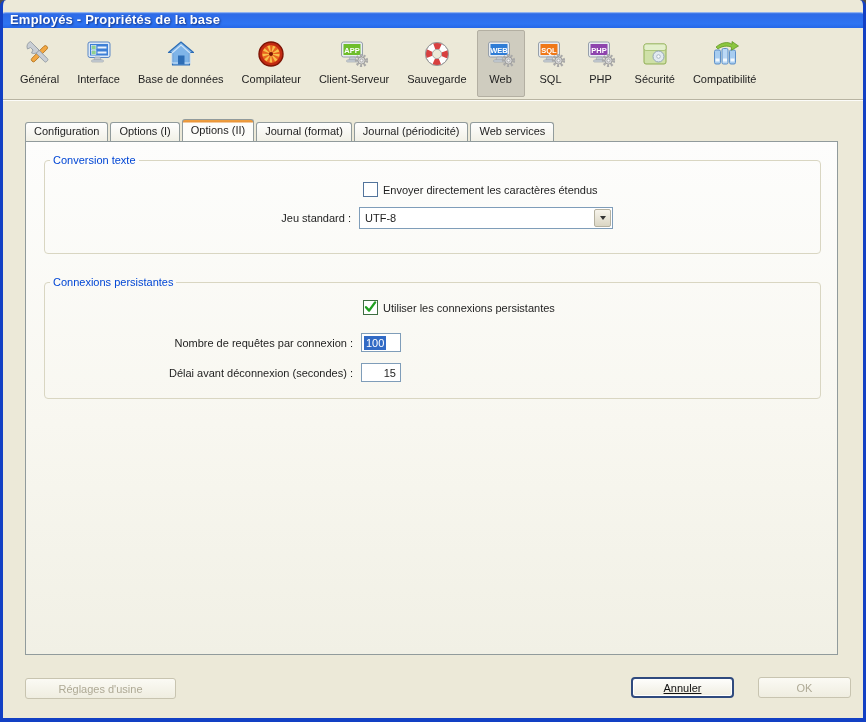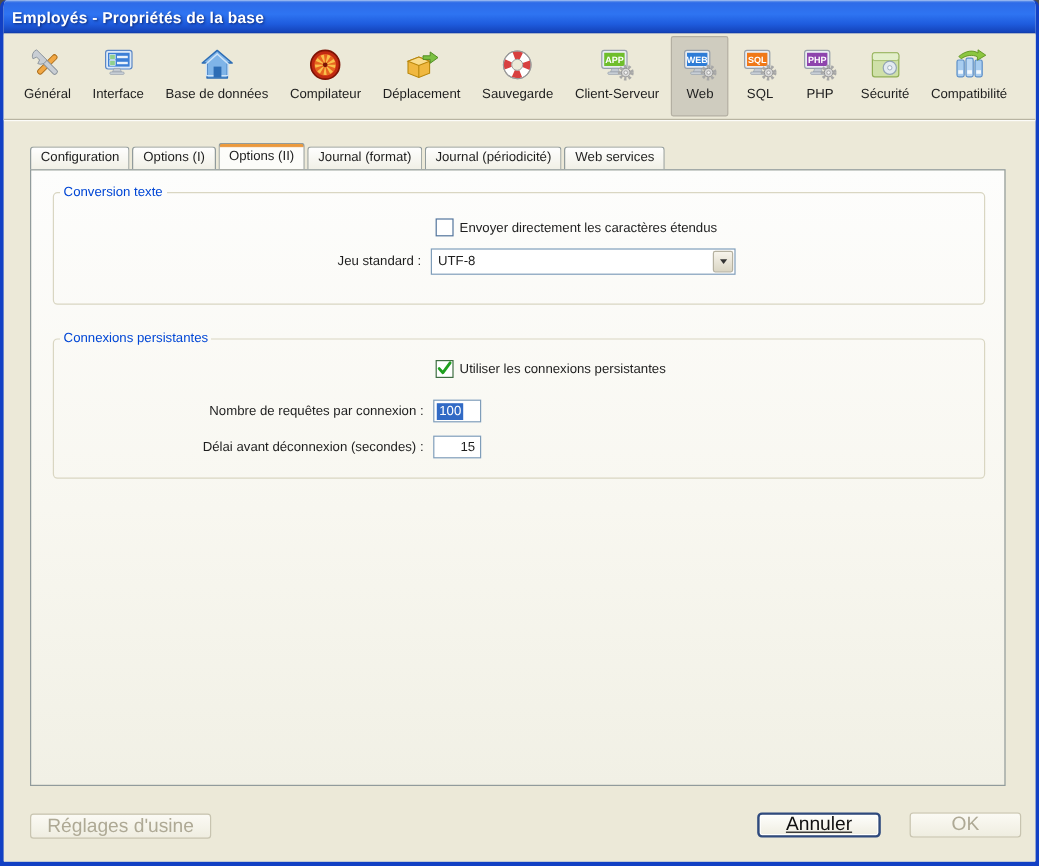--- a/index.html
+++ b/index.html
@@ -6,22 +6,22 @@
   *{box-sizing:border-box;}
   .window{
     position:relative;width:866px;height:722px;
     border-left:3px solid #1240C4;border-right:3px solid #1240C4;border-bottom:4px solid #1240C4;
     border-radius:6px 6px 0 0;
     background:#ECE9D8;
     font-family:"Liberation Sans",sans-serif;font-size:11px;color:#1e1e1e;
     overflow:hidden;
   }
   .titlebar{
-    height:28px;margin:0 -3px;padding:0 10px;
-    display:flex;align-items:center;
+    height:28px;margin:12px -3px;padding:0 10px;
+    display:flex;align-items:flex-start;
     border-radius:6px 6px 0 0;
     background:linear-gradient(180deg,#5E90E8 0%,#2E6BE8 9%,#2E74F2 42%,#1E5BDD 72%,#1545BC 94%,#0E37A0 100%);
     box-shadow:inset 0 1px 0 rgba(255,255,255,.35);
   }
   .title-text{color:#fff;font-size:13px;font-weight:bold;text-shadow:1px 1px 2px rgba(5,20,80,.7);letter-spacing:.2px;}
   .toolbar{
     position:absolute;top:28px;left:0;right:0;height:72px;
     display:flex;align-items:stretch;padding-left:8px;
     border-bottom:1px solid #b8b4a2;
     box-shadow:0 1px 0 rgba(255,255,255,.85);
@@ -86,21 +86,21 @@
   .dd-arrow{width:0;height:0;border-left:3.5px solid transparent;border-right:3.5px solid transparent;border-top:4.5px solid #333;}
   .xp-input{
     margin-left:8px;width:40px;height:19px;background:#fff;
     border:1px solid #7F9DB9;display:flex;align-items:center;overflow:hidden;
   }
   #input-requests .sel{background:#316AC5;color:#fff;padding:1px 2px;margin-left:2px;}
   #input-delay{justify-content:flex-end;}
   #input-delay span{padding-right:4px;}
   .btn{
     position:absolute;height:21px;border-radius:3px;
-    display:flex;align-items:center;justify-content:center;font-size:16px;
+    display:flex;align-items:center;justify-content:center;font-size:11px;
     background:linear-gradient(180deg,#FBFAF4,#EFEDE0);
     border:1px solid #C8C4B0;
   }
   .btn.disabled{color:#AEA995;}
   #btn-factory{left:22px;top:678px;width:151px;}
   #btn-cancel{
     left:628px;top:677px;width:103px;height:21px;
     border:2px solid #2F4A7E;border-radius:4px;color:#101010;
     background:linear-gradient(180deg,#FEFEFC,#EFEDE1);
     box-shadow:inset 0 0 0 1px #fff;
@@ -231,35 +231,29 @@
         <span class="tb-label">Base de données</span>
       </div>
       <div class="tb-item">
         <span class="tb-icon"><svg width="32" height="32" viewBox="0 0 32 32">
             <use href="#compiler-wheel-icon" xlink:href="#compiler-wheel-icon"></use>
           </svg></span>
         <span class="tb-label">Compilateur</span>
       </div>
       <div class="tb-item">
         <span class="tb-icon"><svg width="32" height="32" viewBox="0 0 32 32">
-            <use href="#package-arrow-icon" xlink:href="#package-arrow-icon"></use>
-          </svg></span>
-        <span class="tb-label">Déplacement</span>
+            <use href="#app-monitor-icon" xlink:href="#app-monitor-icon"></use>
+          </svg></span>
+        <span class="tb-label">Client-Serveur</span>
       </div>
       <div class="tb-item">
         <span class="tb-icon"><svg width="32" height="32" viewBox="0 0 32 32">
             <use href="#lifebuoy-icon" xlink:href="#lifebuoy-icon"></use>
           </svg></span>
         <span class="tb-label">Sauvegarde</span>
-      </div>
-      <div class="tb-item">
-        <span class="tb-icon"><svg width="32" height="32" viewBox="0 0 32 32">
-            <use href="#app-monitor-icon" xlink:href="#app-monitor-icon"></use>
-          </svg></span>
-        <span class="tb-label">Client-Serveur</span>
       </div>
       <div class="tb-item selected">
         <span class="tb-icon"><svg width="32" height="32" viewBox="0 0 32 32">
             <use href="#web-monitor-icon" xlink:href="#web-monitor-icon"></use>
           </svg></span>
         <span class="tb-label">Web</span>
       </div>
       <div class="tb-item">
         <span class="tb-icon"><svg width="32" height="32" viewBox="0 0 32 32">
             <use href="#sql-monitor-icon" xlink:href="#sql-monitor-icon"></use>

